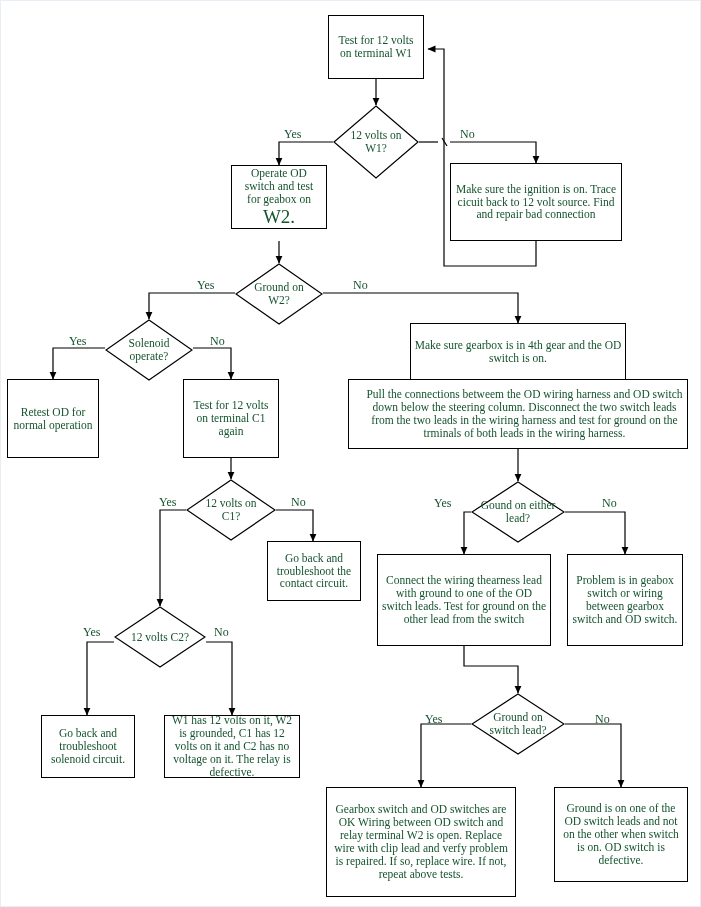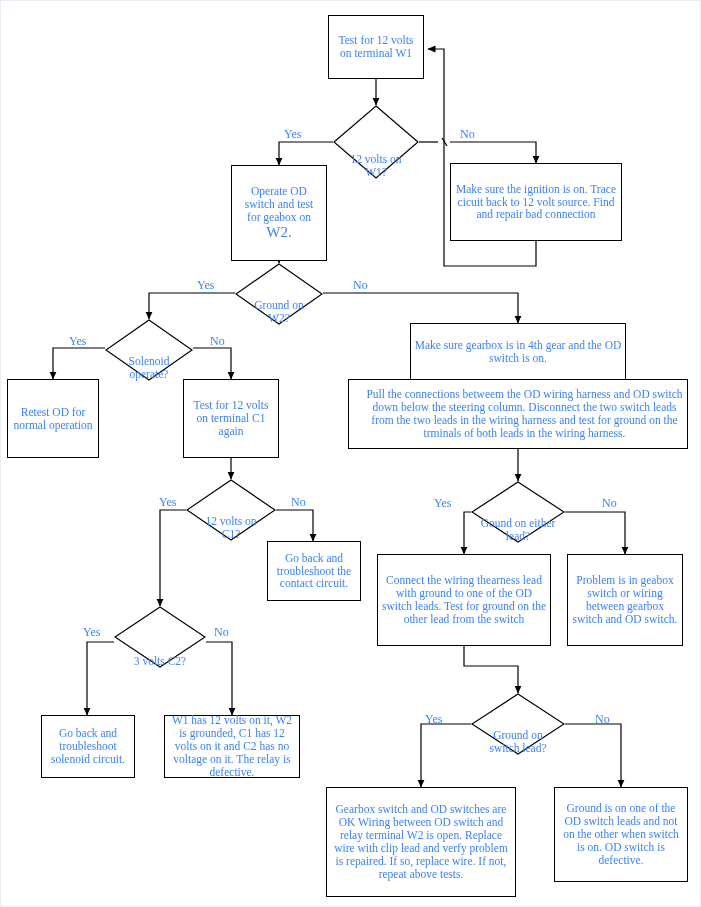--- a/index.html
+++ b/index.html
@@ -9,21 +9,21 @@
   }
   #canvas {
     position: relative;
     width: 701px;
     height: 907px;
     background: #ffffff;
     border: 1px solid #e8eef5;
     box-sizing: border-box;
     overflow: hidden;
     font-family: "Liberation Serif", "DejaVu Serif", serif;
-    color: #3b82f6;
+    color: #14532d;
   }
   svg.wires {
     position: absolute;
     left: 0;
     top: 0;
     width: 701px;
     height: 907px;
     pointer-events: none;
   }
   .node {
@@ -35,25 +35,25 @@
     text-align: center;
     line-height: 1.12;
   }
   .box {
     border: 1px solid #000;
     background: #fff;
     font-size: 11.5px;
     padding: 2px 3px;
   }
   .box .txt { width: 100%; }
-  .big { font-size: 15px; }
+  .big { font-size: 19px; }
   .diamond-wrap {
     position: absolute;
     display: flex;
-    align-items: flex-end;
+    align-items: center;
     justify-content: center;
   }
   .diamond-wrap svg.dshape {
     position: absolute;
     left: 0; top: 0;
     width: 100%; height: 100%;
   }
   .diamond-label {
     position: relative;
     z-index: 2;
@@ -134,21 +134,21 @@
 
   <div class="diamond-wrap" style="left:332px; top:104px; width:86px; height:74px;">
     <svg class="dshape" viewBox="0 0 86 74" preserveAspectRatio="none">
       <polygon points="43,1 85,37 43,73 1,37" fill="#fff" stroke="#000" stroke-width="1.2"></polygon>
     </svg>
     <span class="diamond-label">12 volts on W1?</span>
   </div>
   <span class="edge-label" style="left:283px; top:126px;">Yes</span>
   <span class="edge-label" style="left:459px; top:126px;">No</span>
 
-  <div class="node box" style="left:230px; top:164px; width:96px; height:96px; flex-direction:column; justify-content:center;">
+  <div class="node box" style="left:230px; top:164px; width:96px; height:64px; flex-direction:column; justify-content:center;">
     <span class="txt">Operate OD</span>
     <span class="txt">switch and test</span>
     <span class="txt">for geabox on</span>
     <span class="txt big">W2.</span>
   </div>
 
   <div class="node box" style="left:449px; top:162px; width:172px; height:78px;">
     <span class="txt">Make sure the ignition is on. Trace cicuit back to 12 volt source.  Find and repair bad connection</span>
   </div>
 
@@ -213,21 +213,21 @@
   </div>
 
   <div class="node box" style="left:566px; top:553px; width:116px; height:92px;">
     <span class="txt">Problem is in geabox switch or wiring between gearbox switch and OD switch.</span>
   </div>
 
   <div class="diamond-wrap" style="left:113px; top:605px; width:92px; height:62px;">
     <svg class="dshape" viewBox="0 0 92 62" preserveAspectRatio="none">
       <polygon points="46,1 91,31 46,61 1,31" fill="#fff" stroke="#000" stroke-width="1.2"></polygon>
     </svg>
-    <span class="diamond-label">3 volts C2?</span>
+    <span class="diamond-label">12 volts C2?</span>
   </div>
   <span class="edge-label" style="left:82px; top:624px;">Yes</span>
   <span class="edge-label" style="left:213px; top:624px;">No</span>
 
   <div class="node box" style="left:40px; top:714px; width:94px; height:63px;">
     <span class="txt">Go back and troubleshoot solenoid circuit.</span>
   </div>
 
   <div class="node box" style="left:163px; top:714px; width:136px; height:63px;">
     <span class="txt">W1 has 12 volts on it, W2 is grounded, C1 has 12 volts on it and C2 has no voltage on it.   The relay is defective.</span>

